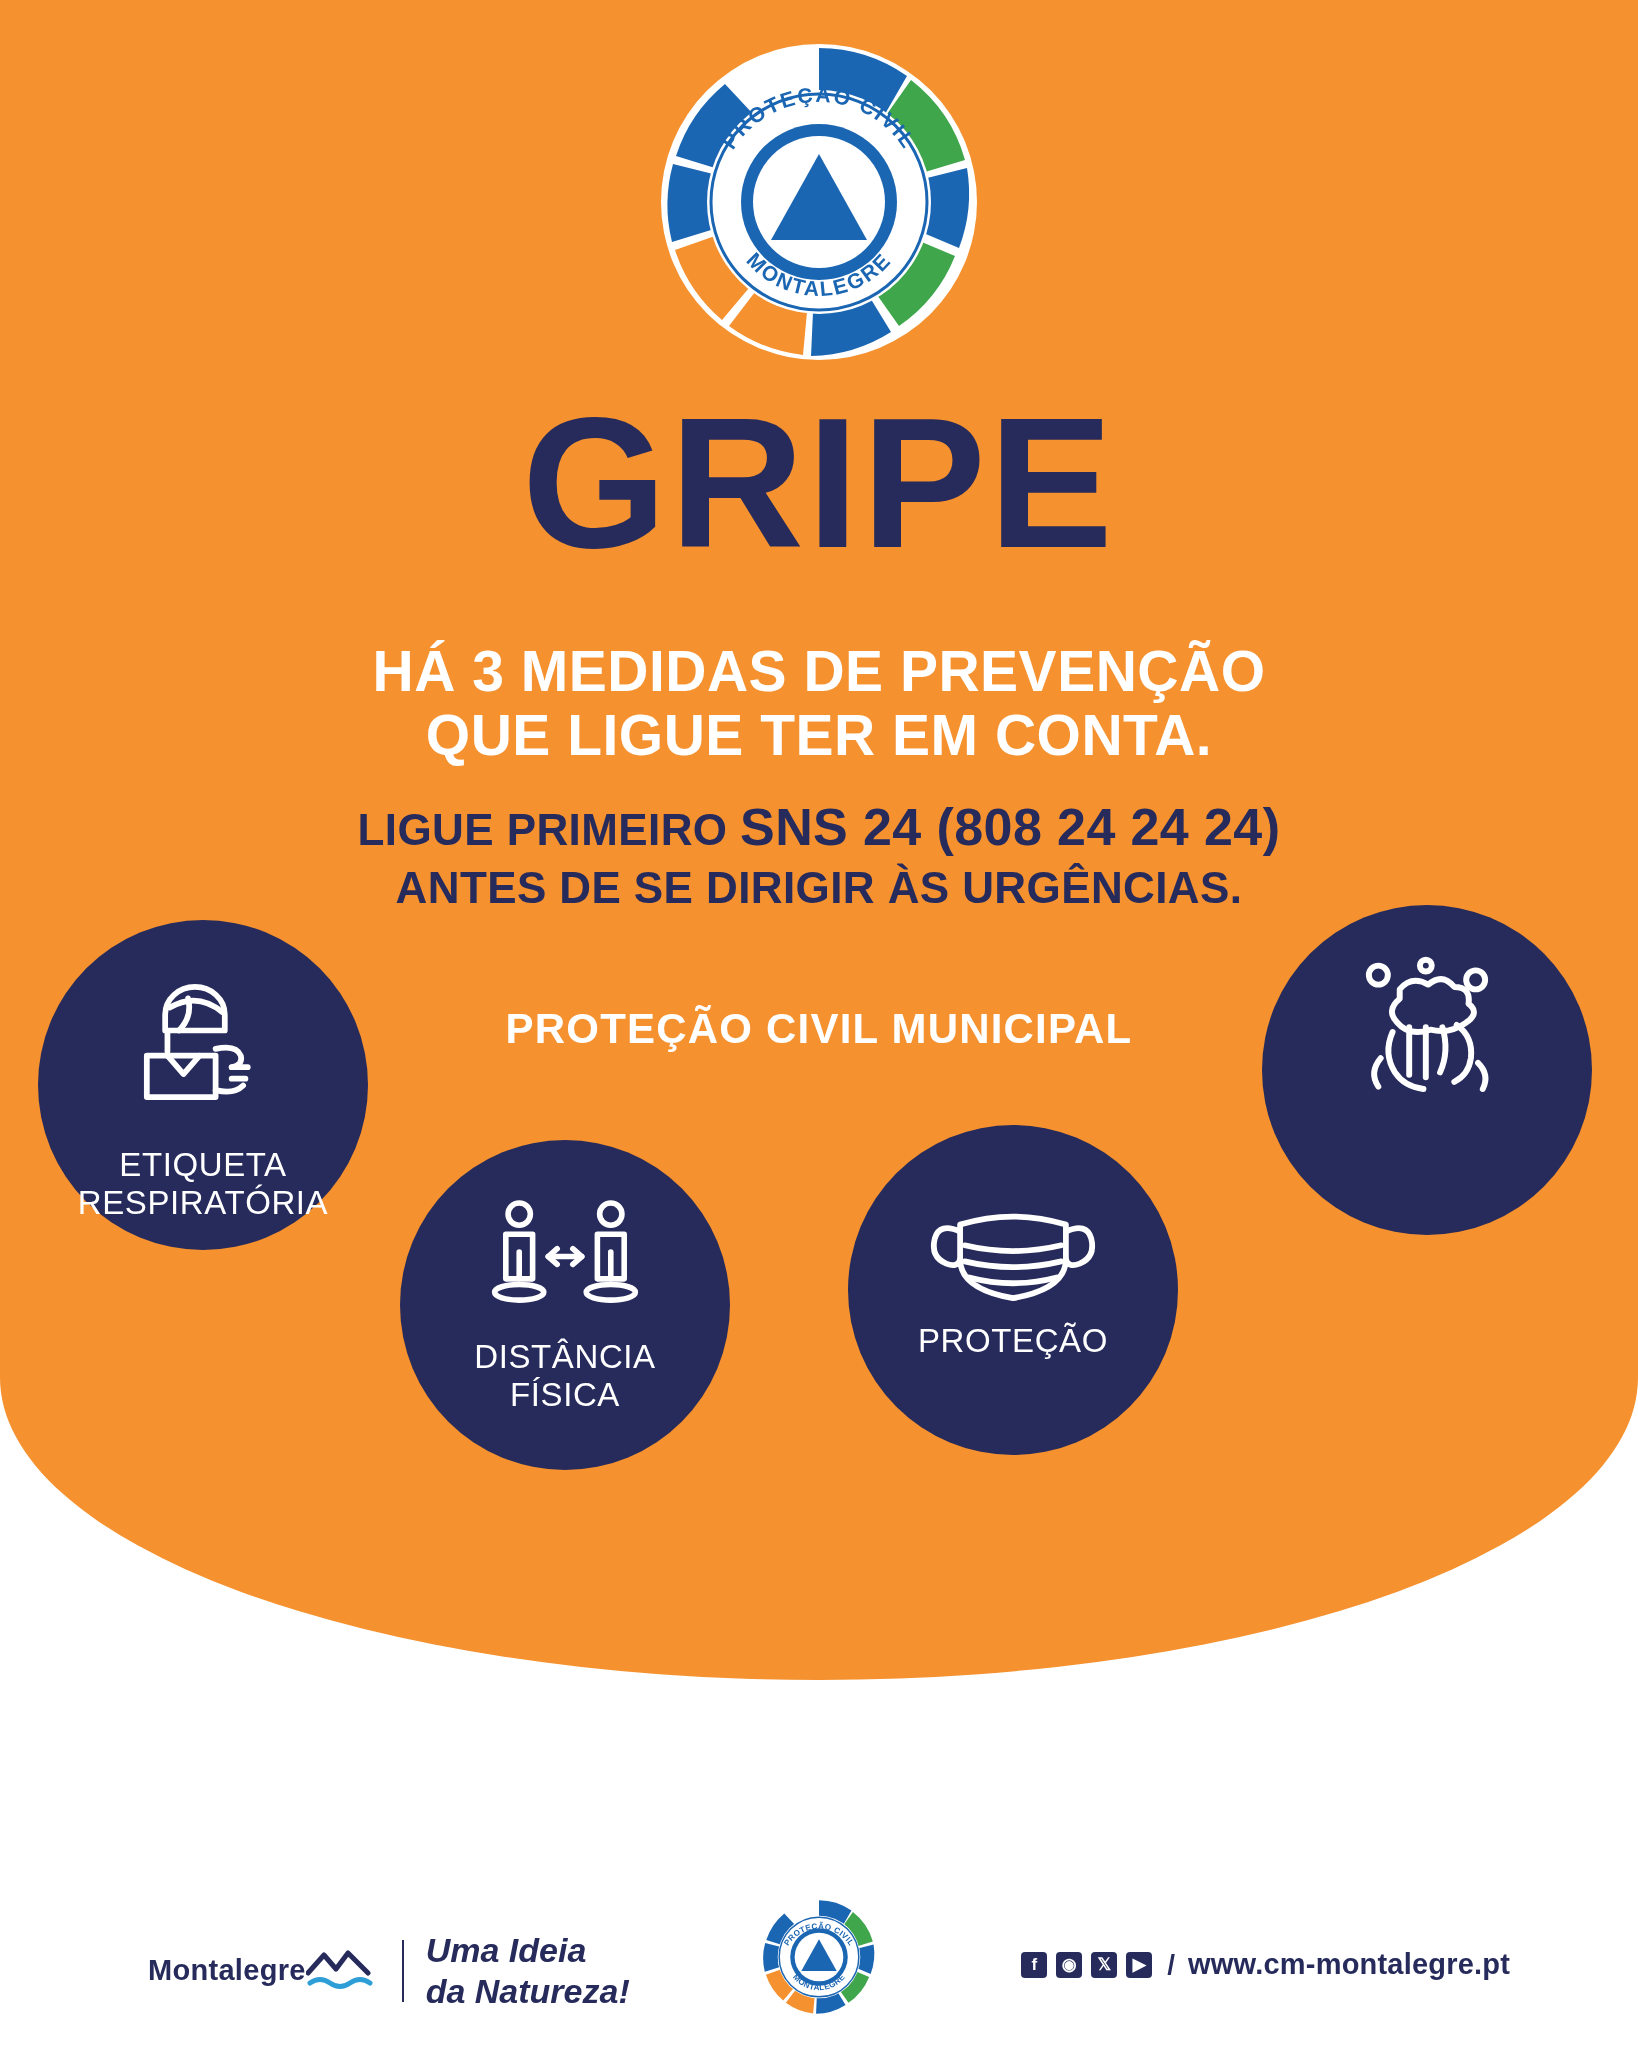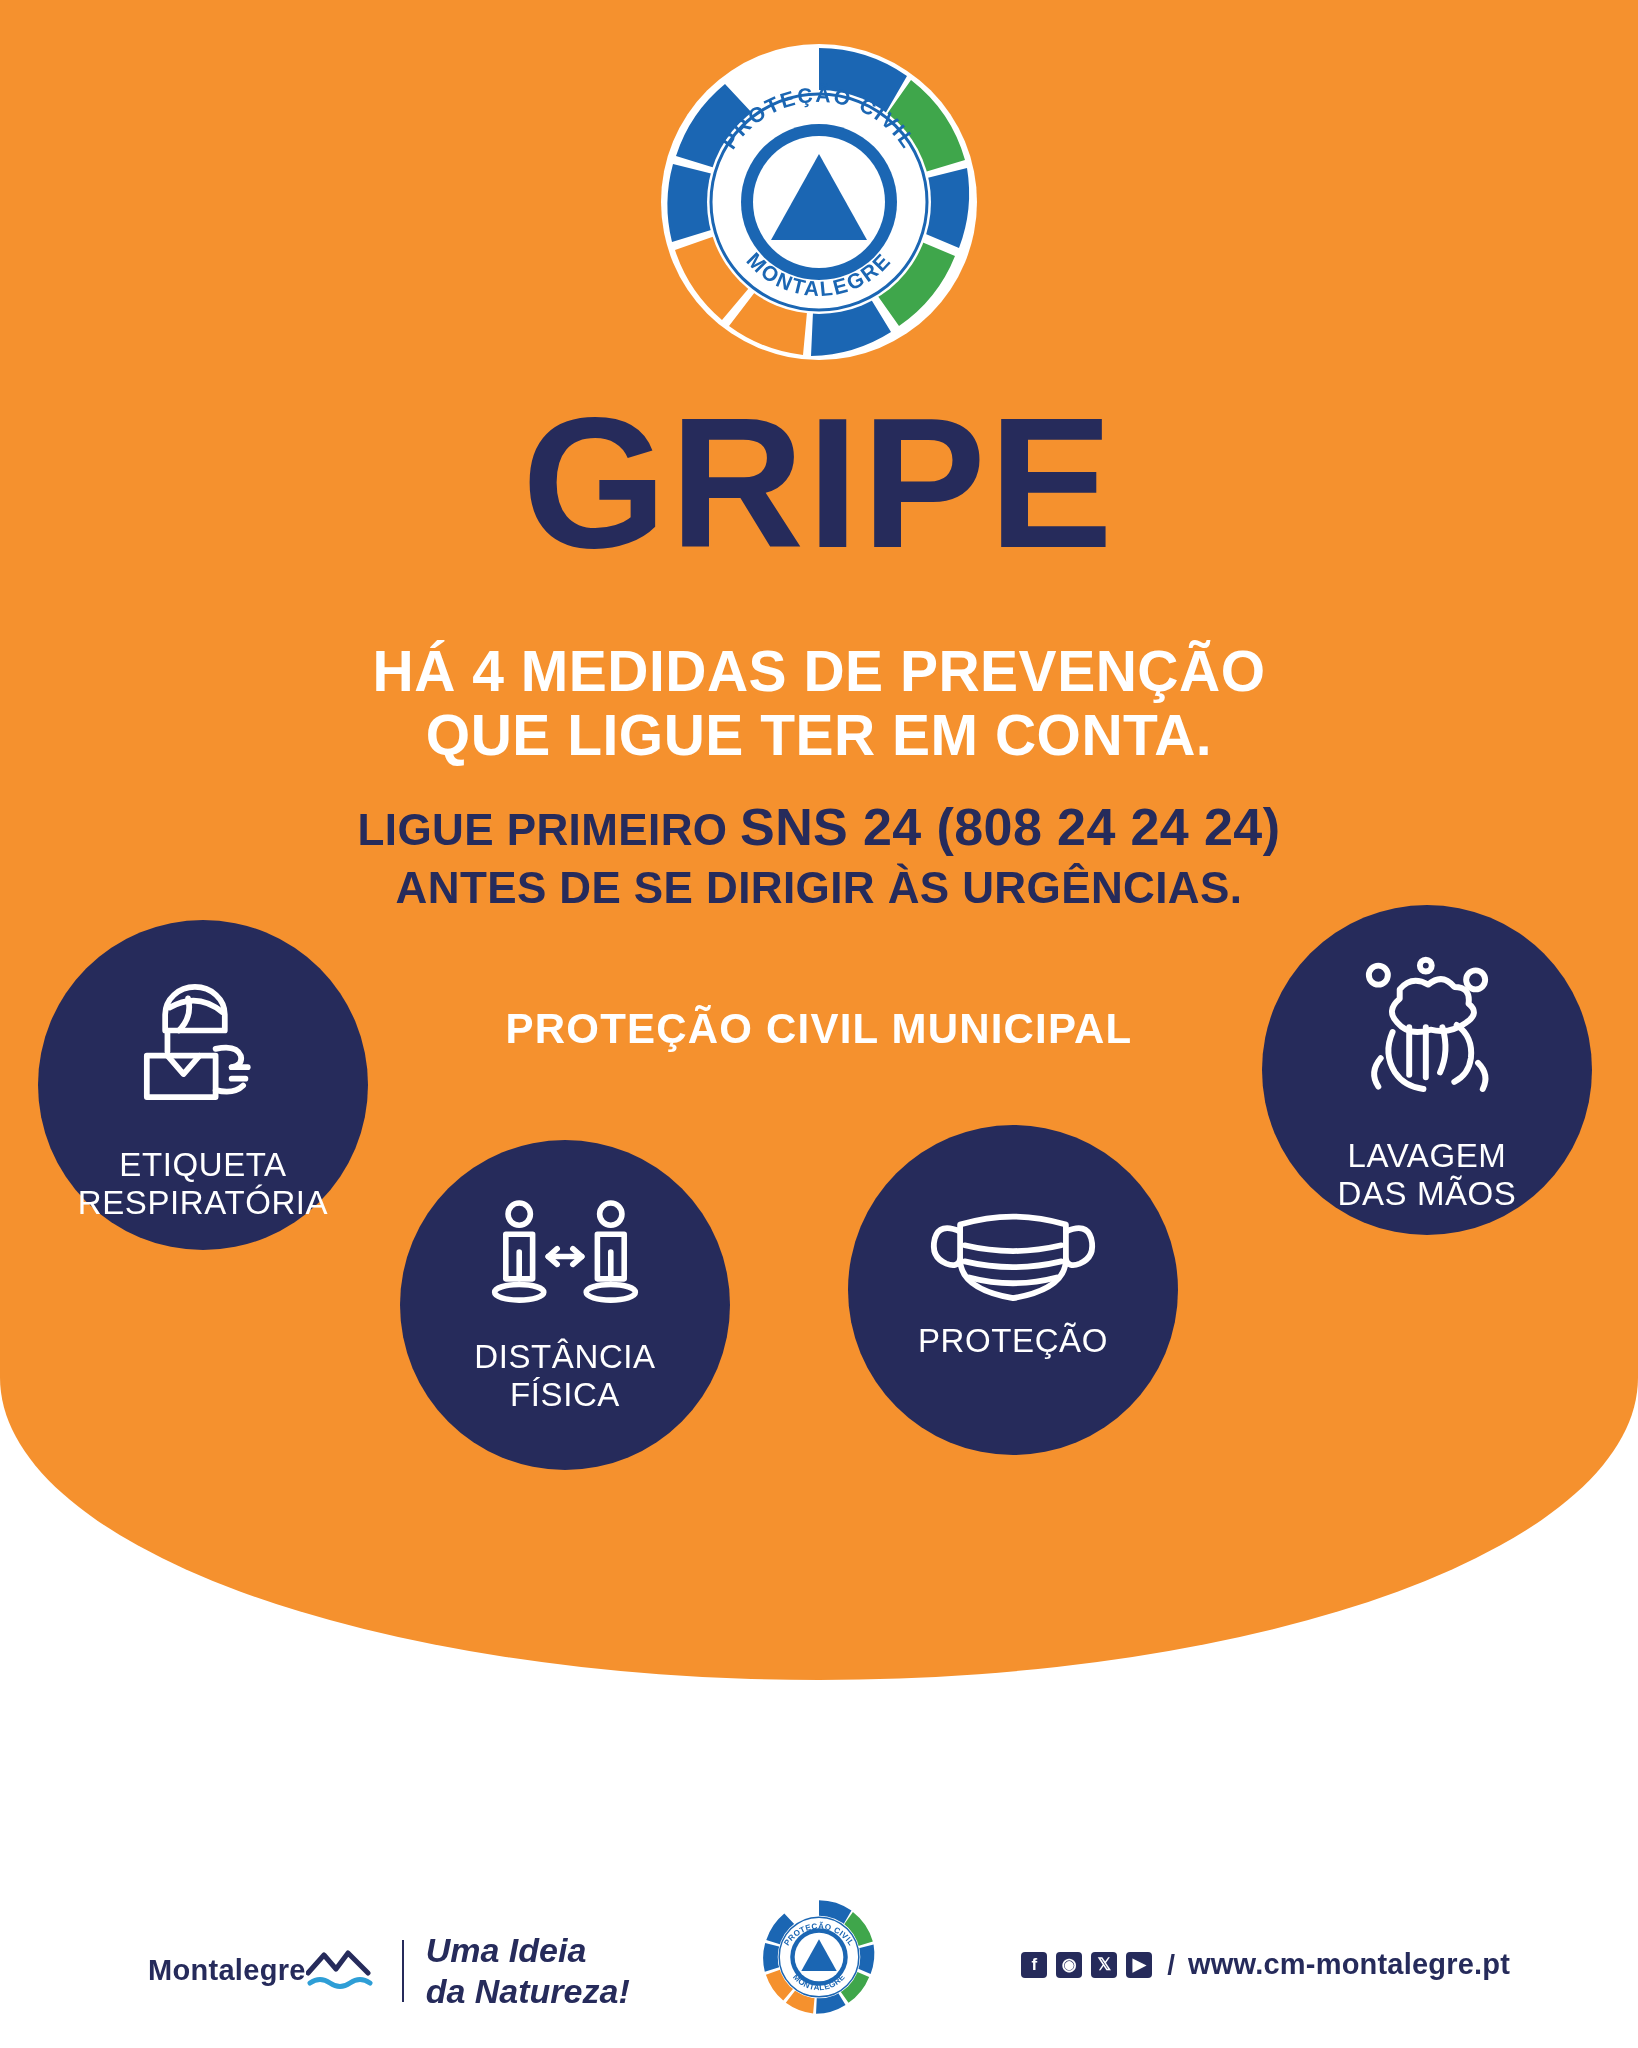--- a/index.html
+++ b/index.html
@@ -225,21 +225,21 @@
       </text>
       <text font-family="Liberation Sans, sans-serif" font-size="21" font-weight="bold" fill="#1B66B3" letter-spacing="2">
         <textPath href="#botArcBig" startOffset="50%" text-anchor="middle">MONTALEGRE</textPath>
       </text>
     </svg>
   </div>
 
   <div class="title">GRIPE</div>
 
   <div class="subtitle">
-    <div>HÁ 4 MEDIDAS DE PREVENÇÃO</div>
+    <div>HÁ 3 MEDIDAS DE PREVENÇÃO</div>
     <div>QUE LIGUE TER EM CONTA.</div>
   </div>
 
   <div class="sns-block">
     <div>
       <span>LIGUE PRIMEIRO </span><span class="big">SNS 24 (808 24 24 24)</span>
     </div>
     <div>ANTES DE SE DIRIGIR ÀS URGÊNCIAS.</div>
   </div>
 
@@ -307,22 +307,20 @@
         <path d="M52 34 q10 -12 24 -4 q12 -10 22 2 q14 0 12 14 q10 8 -2 16 q-14 10 -30 6 q-18 6 -28 -6 q-10 -10 2 -20 z"></path>
         <path d="M46 70 q-8 18 2 34 q8 12 24 14"></path>
         <path d="M60 66 v40"></path>
         <path d="M74 66 v42"></path>
         <path d="M88 66 q6 20 -2 38"></path>
         <path d="M100 64 q14 10 12 28 q-2 14 -14 20"></path>
         <path d="M36 92 q-10 12 -2 24"></path>
         <path d="M118 96 q10 10 4 22"></path>
       </svg>
     </span>
-    <span class="clabel">LAVAGEM
-DAS MÃOS</span>
   </div>
 
   <div class="footer-logo">
     <span class="ml-word">Montalegre</span>
     <svg width="74" height="44" viewBox="0 0 74 44">
       <path d="M2 24 L18 6 L30 20 L42 4 L62 24" fill="none" stroke="#262B5B" stroke-width="5" stroke-linejoin="round" stroke-linecap="round"></path>
       <path d="M4 34 q10 -7 20 0 q10 7 20 0 q10 -7 20 0" fill="none" stroke="#2E9ED6" stroke-width="5" stroke-linecap="round"></path>
     </svg>
     <span class="divider-vert"></span>
     <span class="slogan">Uma Ideia

